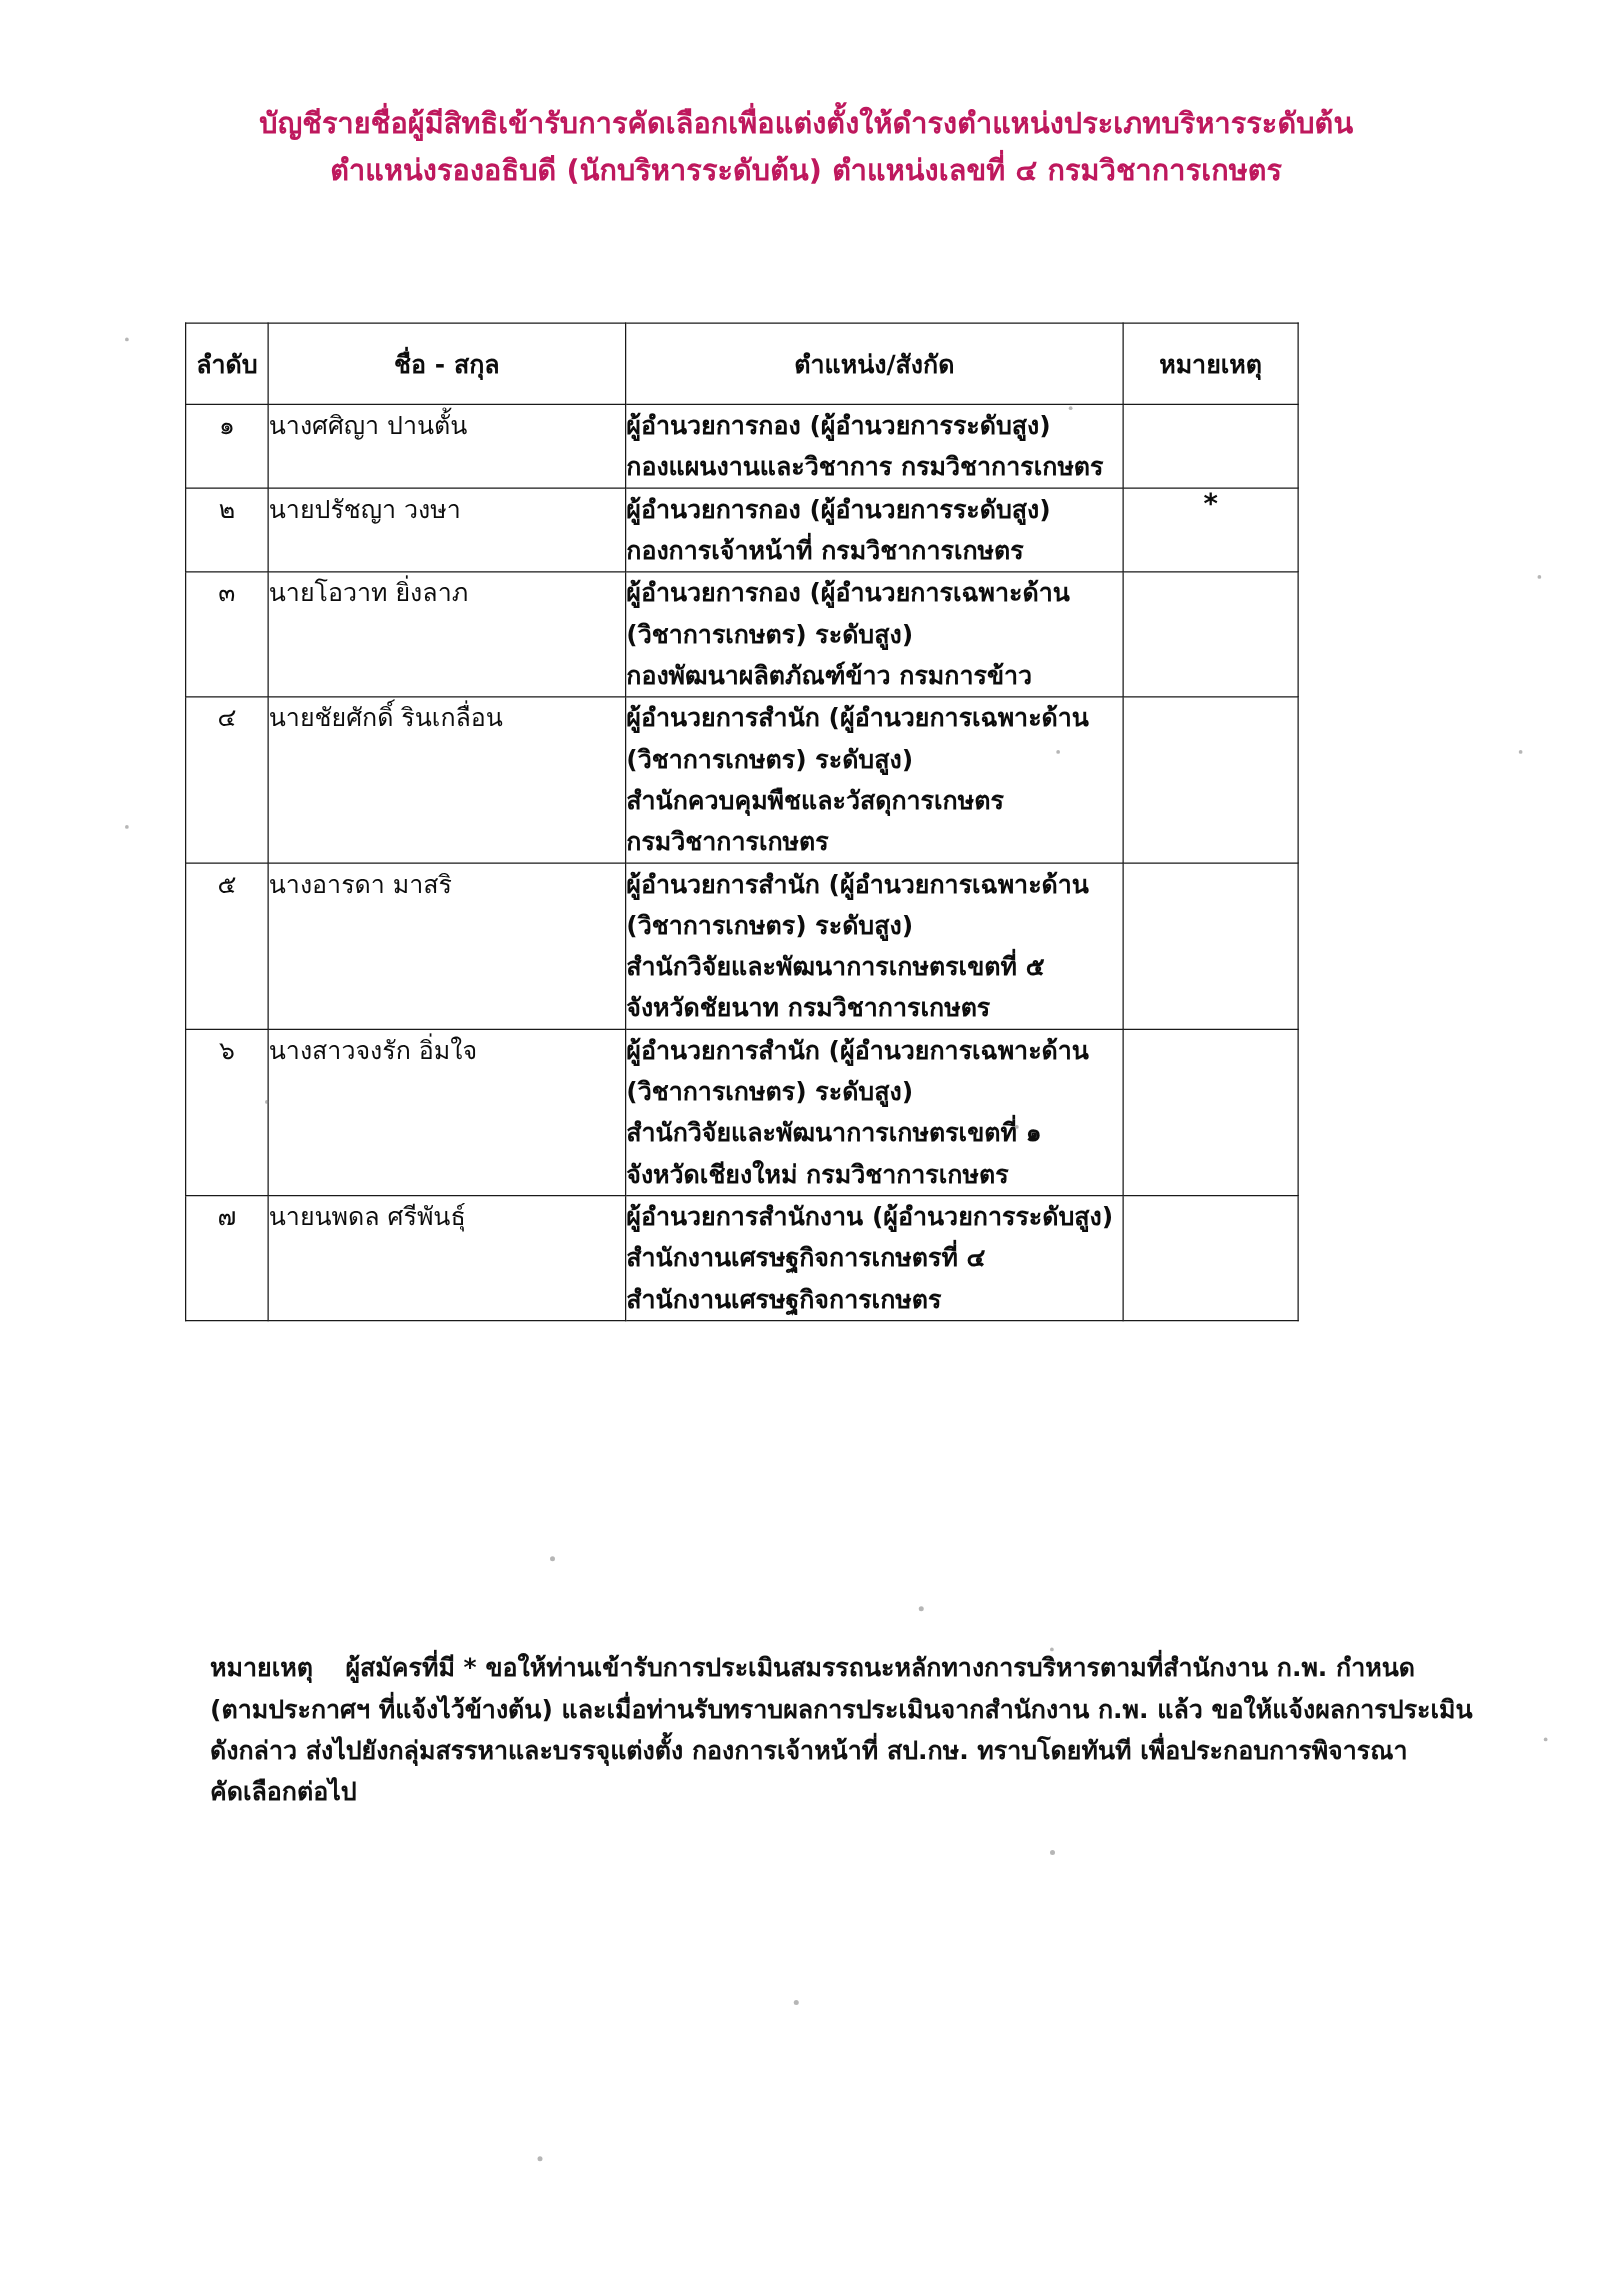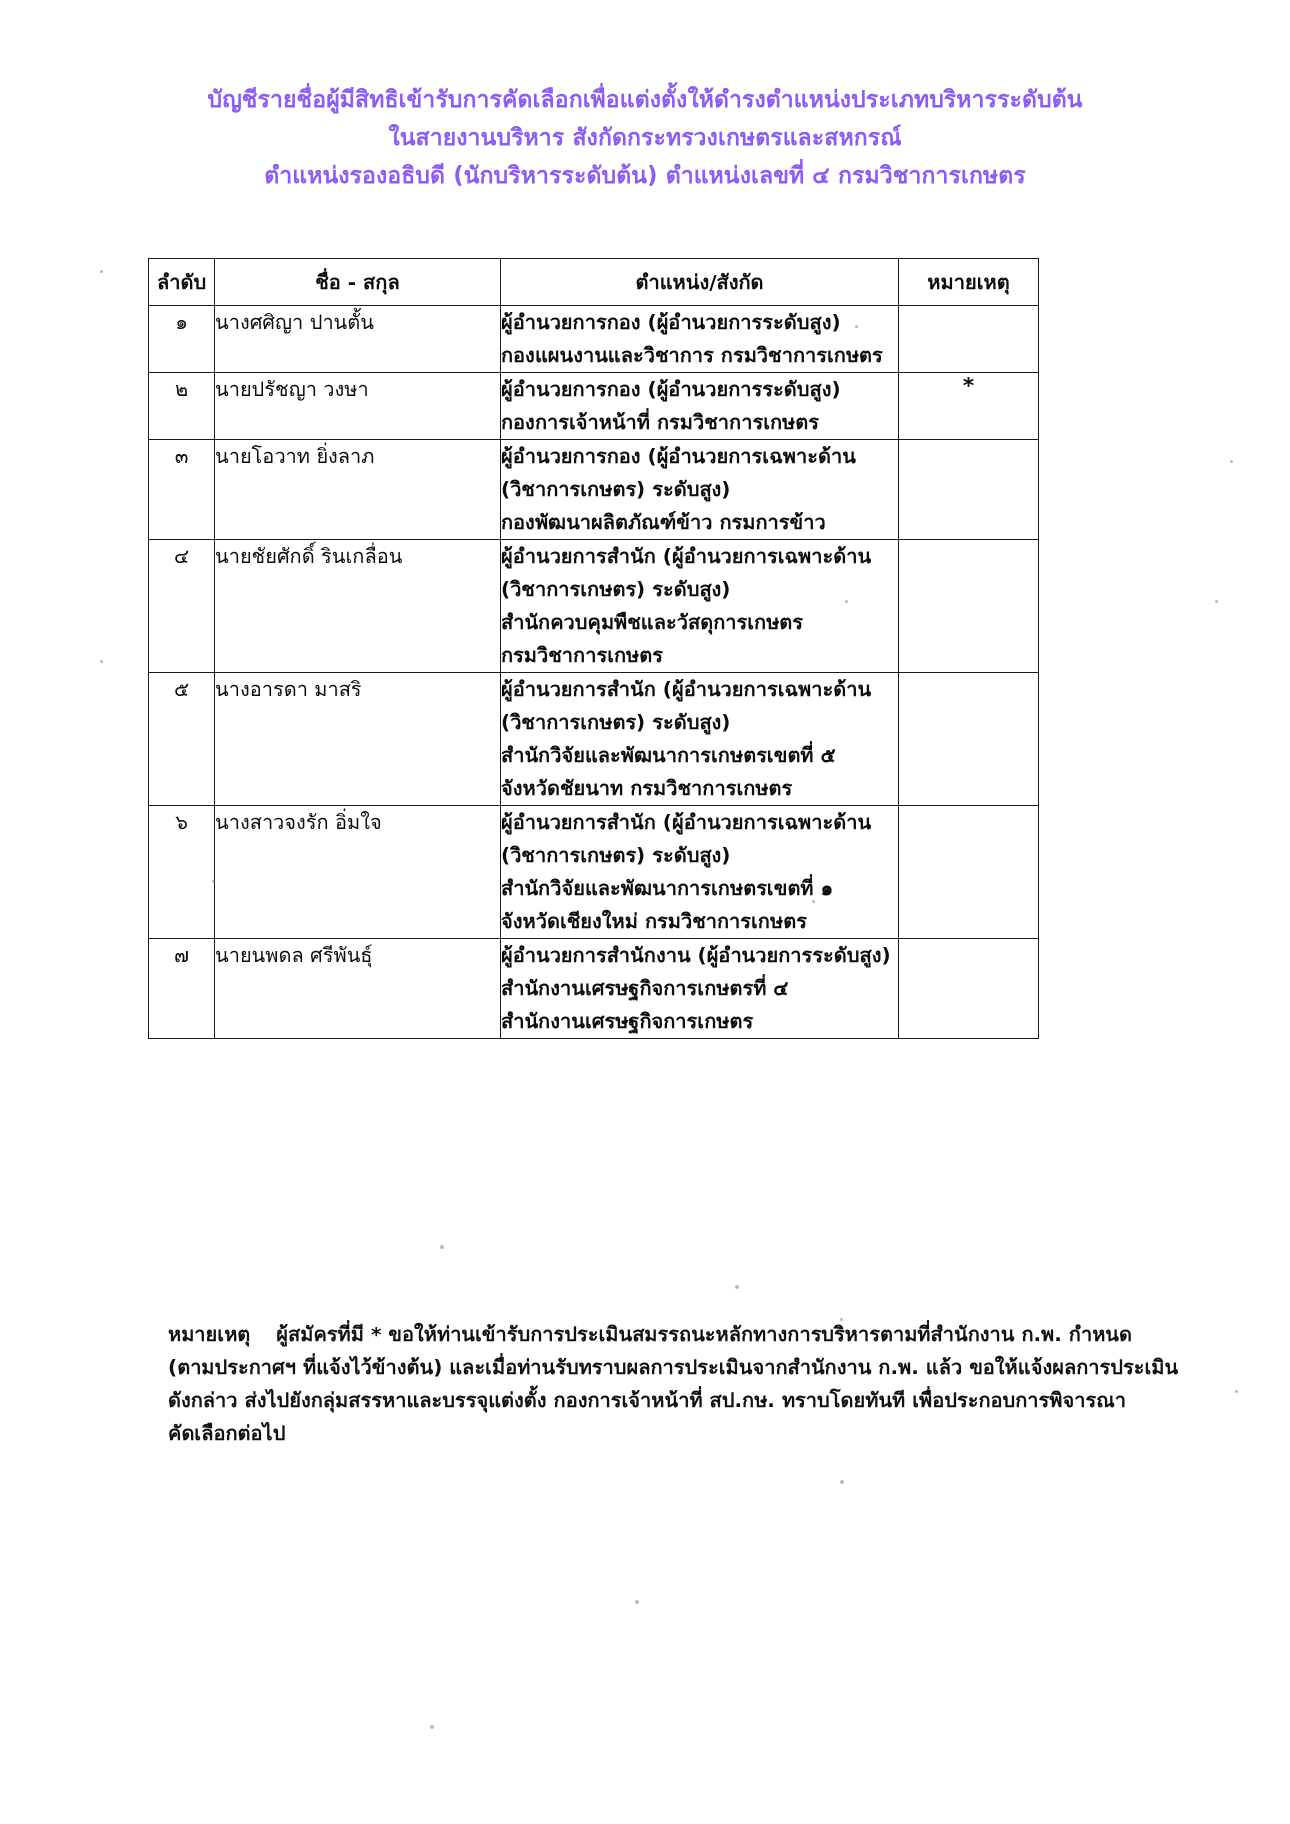--- a/index.html
+++ b/index.html
@@ -34,21 +34,21 @@
   
   .title-block {
     margin-top: 80px;
     text-align: center;
   }
   .title-line {
     font-size: 23px;
     font-weight: 700;
     line-height: 38px;
     letter-spacing: .1px;
-    color: #8b5cf6;
+    color: #be185d;
     white-space: nowrap;
     text-align: center;
   }
   .title-line.t3, .title-line.t4 { font-weight: 600; }
 
   
   .table-wrap {
     position: absolute;
     left: 148px;
     top: 258px;
@@ -61,21 +61,21 @@
   }
   table.roster th, table.roster td {
     border: 1.6px solid #1a1a1a;
     vertical-align: top;
     padding: 0;
   }
   table.roster th {
     text-align: center;
     font-weight: 700;
     font-size: 20px;
-    height: 47px;
+    height: 65px;
     vertical-align: middle;
     padding: 2px 4px;
   }
   col.c-no    { width: 66px; }
   col.c-name  { width: 286px; }
   col.c-pos   { width: 398px; }
   col.c-note  { width: 140px; }
 
   td.cell-no {
     text-align: center;
@@ -119,21 +119,20 @@
   }
   .fn-line.fn-1 .fn-label { font-weight: 700; margin-right: 26px; }
 </style>
 </head>
 <body>
 
 <div class="page">
 
   <div class="title-block">
     <div class="title-line t1">บัญชีรายชื่อผู้มีสิทธิเข้ารับการคัดเลือกเพื่อแต่งตั้งให้ดำรงตำแหน่งประเภทบริหารระดับต้น</div>
-    <div class="title-line t2">ในสายงานบริหาร สังกัดกระทรวงเกษตรและสหกรณ์</div>
     <div class="title-line t3">ตำแหน่งรองอธิบดี (นักบริหารระดับต้น) ตำแหน่งเลขที่ ๔ กรมวิชาการเกษตร</div>
   </div>
 
   <div class="table-wrap">
     <table class="roster">
       <colgroup>
         <col class="c-no">
           <col class="c-name">
           <col class="c-pos">
           <col class="c-note">

